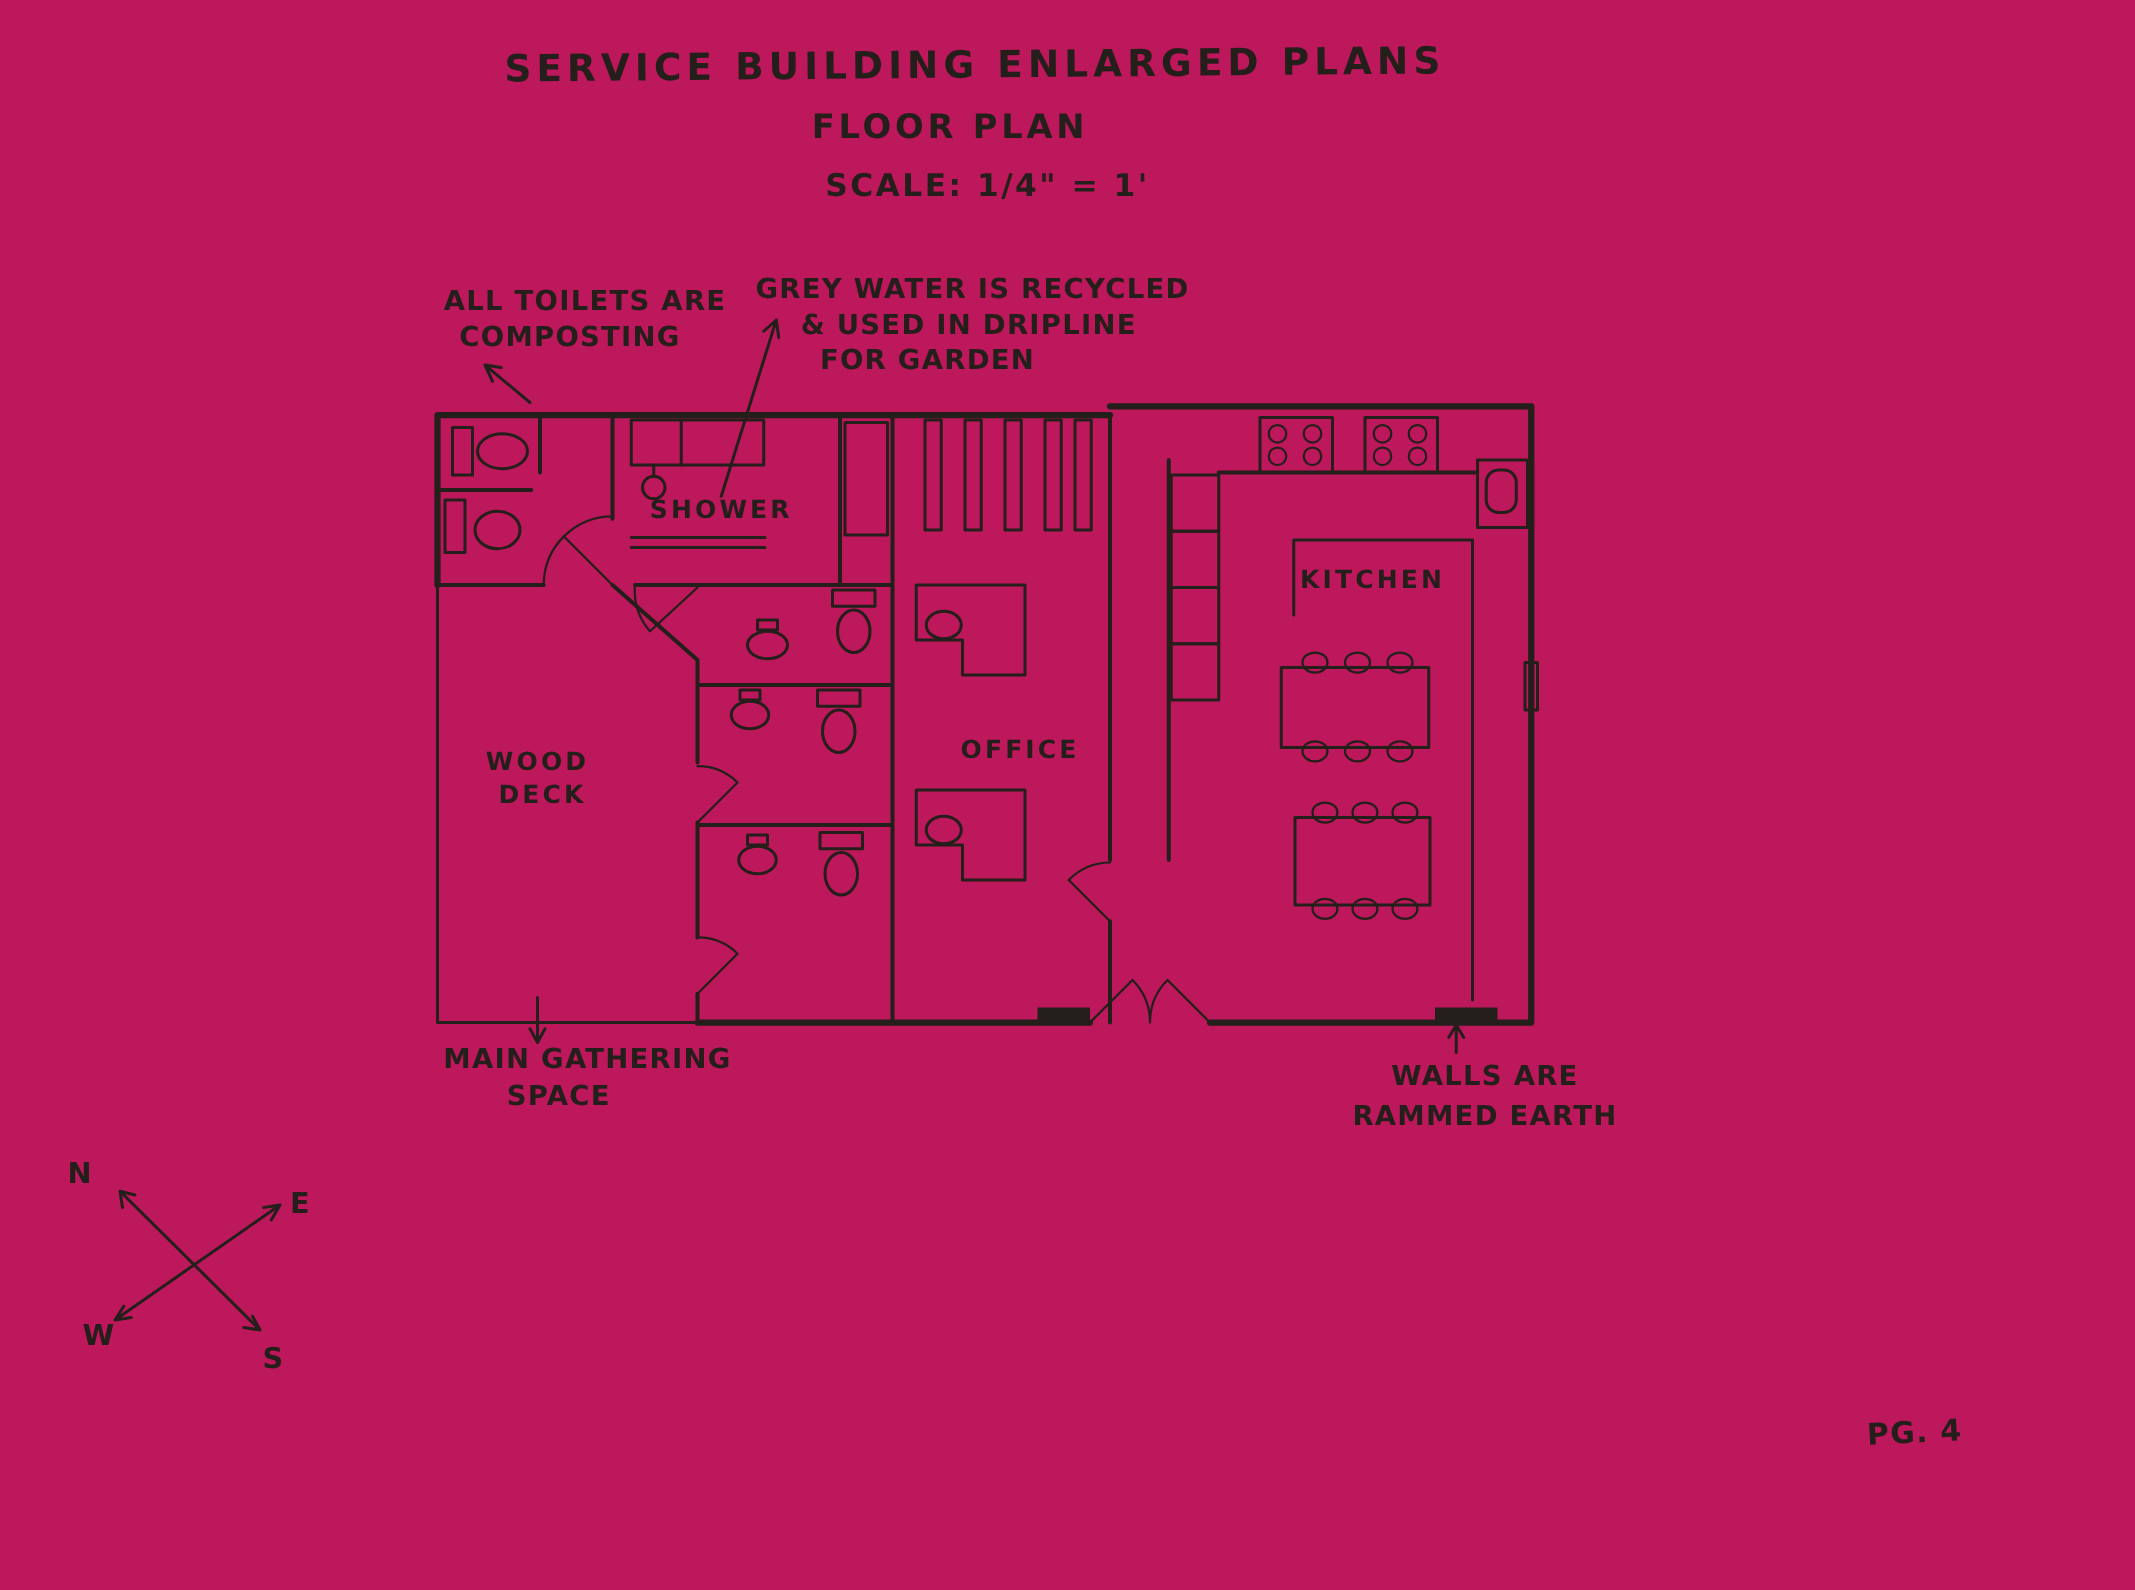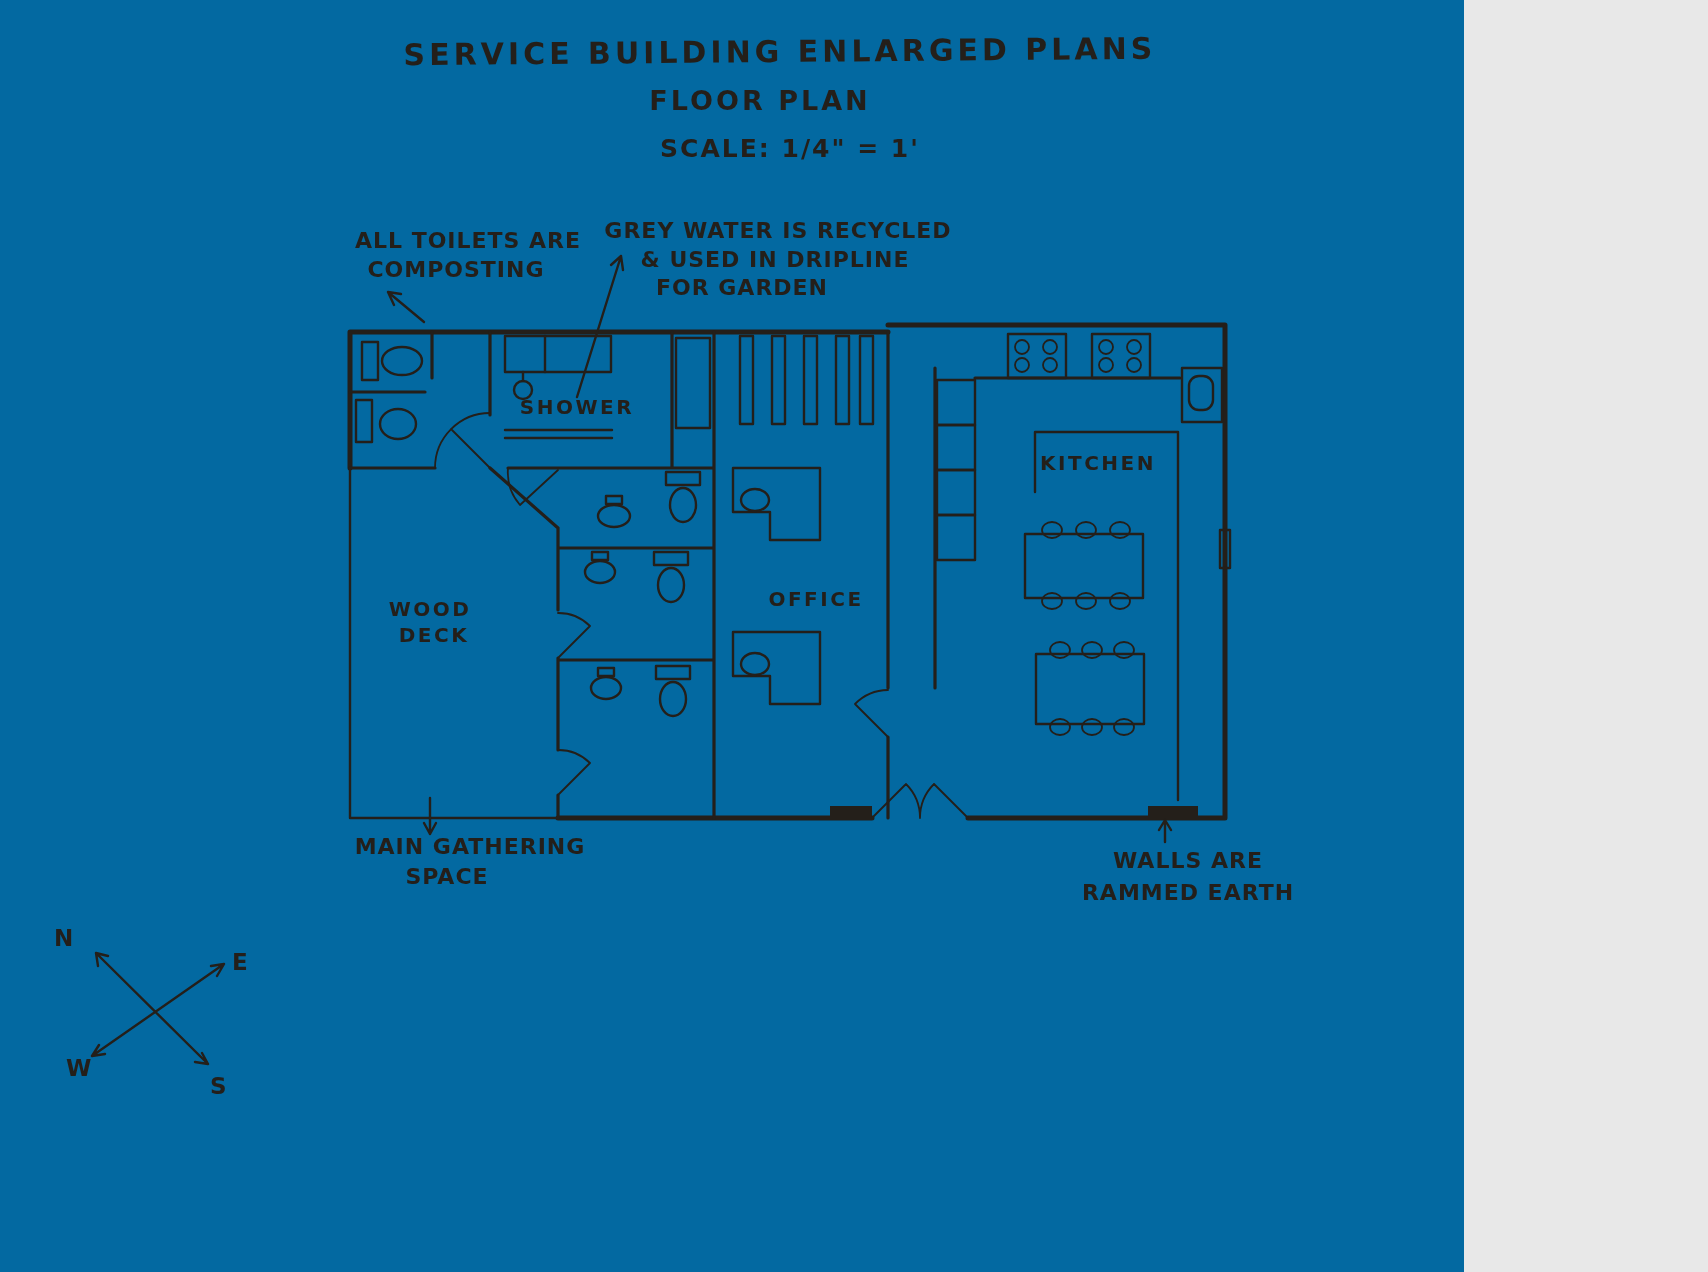--- a/index.html
+++ b/index.html
@@ -1,17 +1,17 @@
 <!DOCTYPE html>
 <html><head>
 <meta charset="utf-8">
 <style>
   html,body{margin:0;padding:0;background:#e8e8e8;}
   .sheet{
-    width:1464px;height:1272px;background:#0369a1;position:relative;
+    width:1708px;height:1272px;background:#be185d;position:relative;
     font-family:"DejaVu Sans",sans-serif;overflow:hidden;
   }
   svg{display:block;}
   svg text{
     font-family:"DejaVu Sans",sans-serif;
     font-weight:bold;
     fill:#241f1a;
   }
   .stroke{stroke:#241f1a;fill:none;stroke-linecap:round;stroke-linejoin:round;}
   .w5{stroke-width:5px;}

